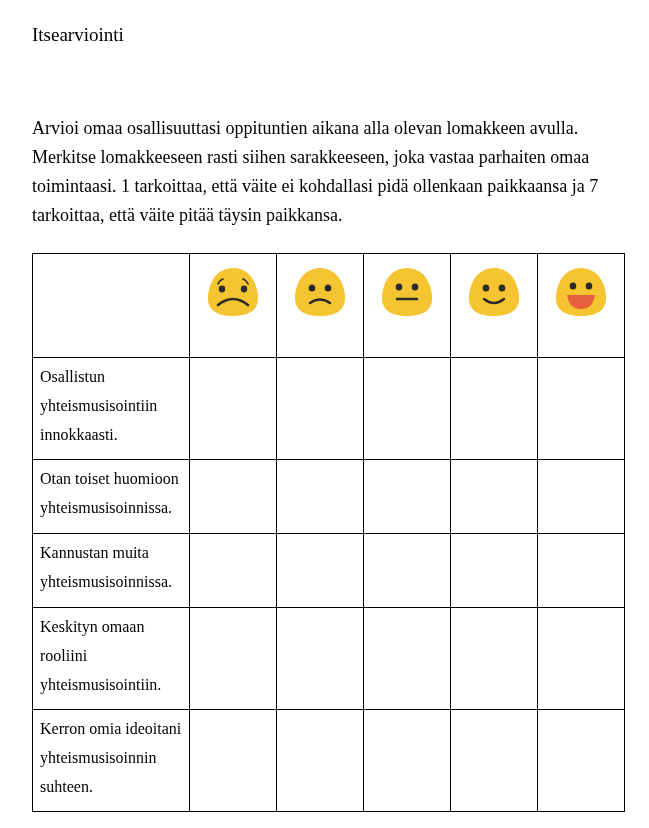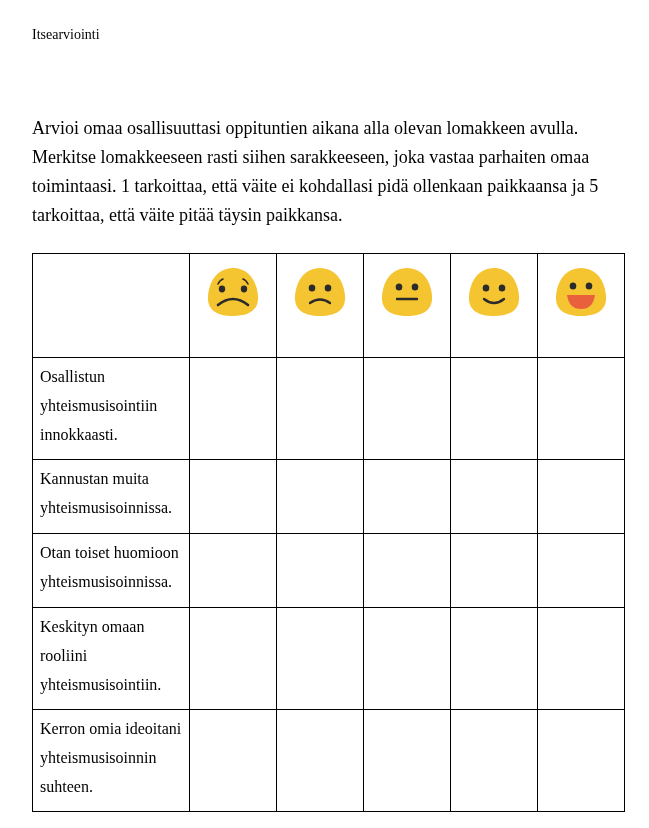--- a/index.html
+++ b/index.html
@@ -12,21 +12,21 @@
     height: 828px;
     position: relative;
     overflow: hidden;
     font-family: "Liberation Serif", "DejaVu Serif", serif;
     color: #000000;
   }
   .title {
     position: absolute;
     left: 32px;
     top: 24px;
-    font-size: 14px;
+    font-size: 19px;
     line-height: 22px;
     margin: 0;
     font-weight: normal;
   }
   .intro {
     position: absolute;
     left: 32px;
     top: 114px;
     width: 600px;
     font-size: 18px;
@@ -74,21 +74,21 @@
     cursor: pointer;
   }
 </style>
 </head>
 <body>
 
 <h1 class="title">Itsearviointi</h1>
 
 <div class="intro">
   <p>Arvioi omaa osallisuuttasi oppituntien aikana alla olevan lomakkeen avulla.</p>
-  <p>Merkitse lomakkeeseen rasti siihen sarakkeeseen, joka vastaa parhaiten omaa toimintaasi. 1 tarkoittaa, että väite ei kohdallasi pidä ollenkaan paikkaansa ja 5 tarkoittaa, että väite pitää täysin paikkansa.</p>
+  <p>Merkitse lomakkeeseen rasti siihen sarakkeeseen, joka vastaa parhaiten omaa toimintaasi. 1 tarkoittaa, että väite ei kohdallasi pidä ollenkaan paikkaansa ja 7 tarkoittaa, että väite pitää täysin paikkansa.</p>
 </div>
 
 <table class="rating">
   <colgroup>
     <col class="c-label">
     <col class="c-opt">
       <col class="c-opt">
       <col class="c-opt">
       <col class="c-opt">
       <col class="c-opt">
@@ -151,32 +151,32 @@
         </td>
     <td class="answer-cell"></td>
     <td class="answer-cell"></td>
     <td class="answer-cell"></td>
     <td class="answer-cell"></td>
     <td class="answer-cell"></td>
   </tr>
 
   <tr class="r-2">
     <td>
+          <span class="stmt">Otan toiset huomioon yhteismusisoinnissa.</span>
+        </td>
+    <td class="answer-cell"></td>
+    <td class="answer-cell"></td>
+    <td class="answer-cell"></td>
+    <td class="answer-cell"></td>
+    <td class="answer-cell"></td>
+  </tr>
+
+  <tr class="r-2">
+    <td>
           <span class="stmt">Kannustan muita yhteismusisoinnissa.</span>
-        </td>
-    <td class="answer-cell"></td>
-    <td class="answer-cell"></td>
-    <td class="answer-cell"></td>
-    <td class="answer-cell"></td>
-    <td class="answer-cell"></td>
-  </tr>
-
-  <tr class="r-2">
-    <td>
-          <span class="stmt">Otan toiset huomioon yhteismusisoinnissa.</span>
         </td>
     <td class="answer-cell"></td>
     <td class="answer-cell"></td>
     <td class="answer-cell"></td>
     <td class="answer-cell"></td>
     <td class="answer-cell"></td>
   </tr>
 
   <tr class="r-3">
     <td>

